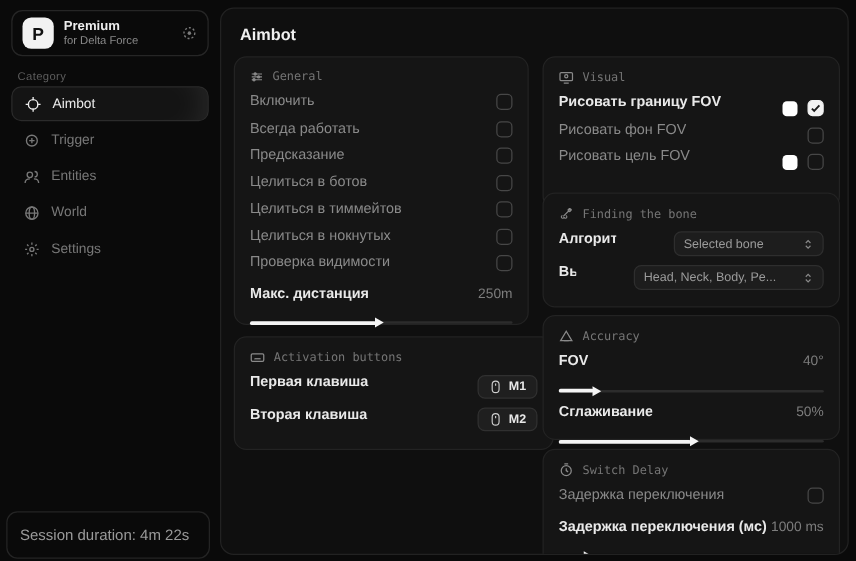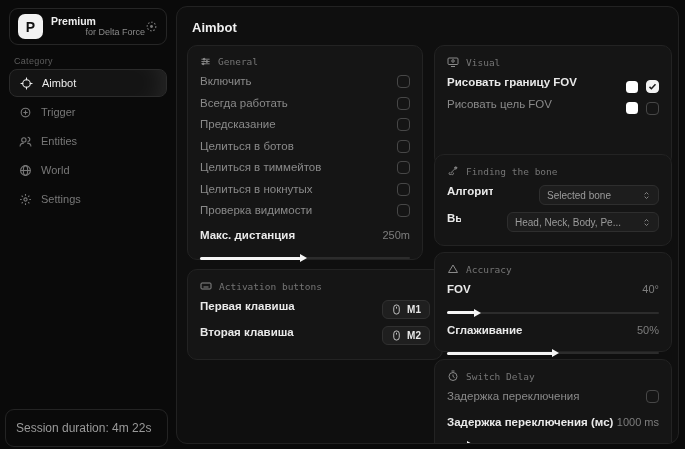--- a/index.html
+++ b/index.html
@@ -14,21 +14,21 @@
   .brand-box {
     position:absolute; left:9px; top:8px; width:158px; height:37px;
     border:1px solid #262626; border-radius:9px; display:flex; align-items:center; padding:0 8px;
   }
   .brand-logo {
     width:25px; height:25px; background:#f2f2f2; border-radius:7px;
     color:#111; font-weight:bold; font-size:14px; display:flex; align-items:center; justify-content:center;
   }
   .brand-text { margin-left:8px; flex:1; line-height:1.15; }
   .brand-title { font-size:10.5px; font-weight:bold; color:#ededed; }
-  .brand-sub { font-size:9px; color:#8a8a8a;text-align:right; }
+  .brand-sub { font-size:9px; color:#8a8a8a; }
   .brand-gear { color:#7a7a7a; display:flex; }
   .category-label { position:absolute; left:14px; top:56px; font-size:9px; color:#5d5d5d; letter-spacing:.3px; }
   .nav { position:absolute; left:9px; top:69px; width:158px; }
   .nav-item {
     height:28px; display:flex; align-items:center; gap:9px; padding:0 10px;
     border-radius:8px; color:#787878; font-size:11px; margin-bottom:1px; cursor:pointer;
   }
   .nav-item .nicon { display:flex; color:inherit; }
   .nav-item.active {
     border:1px solid #2b2b2b; background:#141414; color:#ececec;
@@ -280,20 +280,26 @@
         <span class="ctrl-group">
           <span class="swatch"></span>
           <span class="checkbox checked">
             <svg width="9" height="9" viewBox="0 0 24 24" fill="none" stroke="#1a1a1a" stroke-width="4">
               <path d="M4 13l5 5 11-12"></path>
             </svg>
           </span>
         </span>
       </div>
       <div class="row">
+        <span class="row-label">Рисовать фон FOV</span>
+        <span class="ctrl-group">
+          <span class="checkbox"></span>
+        </span>
+      </div>
+      <div class="row">
         <span class="row-label">Рисовать цель FOV</span>
         <span class="ctrl-group">
           <span class="swatch"></span>
           <span class="checkbox"></span>
         </span>
       </div>
     </div>
 
     <div class="card" style="left:257px; top:147px; width:238px; height:92px;">
       <div class="card-head">

